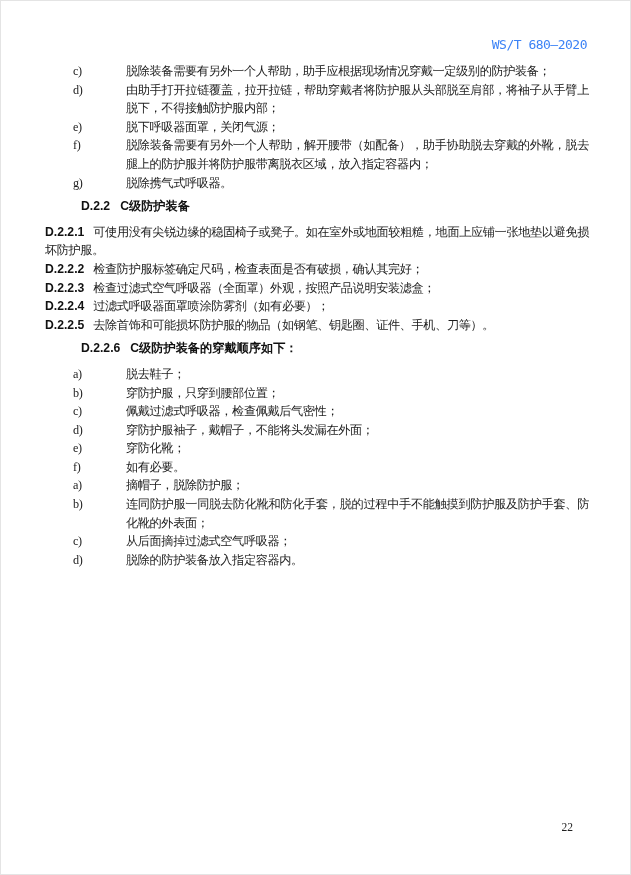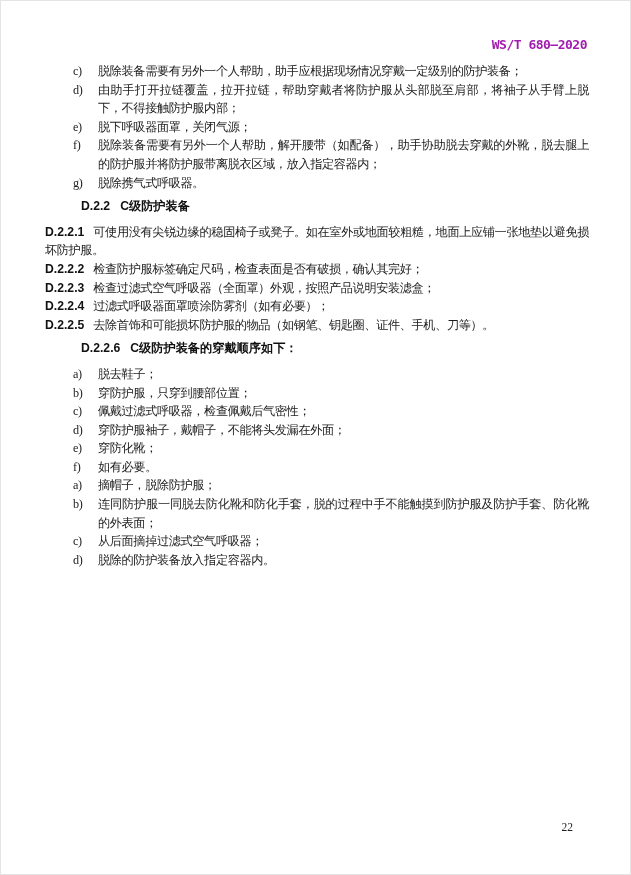--- a/index.html
+++ b/index.html
@@ -9,33 +9,33 @@
     background:#ffffff;
     box-sizing:border-box;
     border:1px solid #e4e4e4;
     font-family:"Liberation Serif","DejaVu Serif",serif;
     color:#1c1c1c;
     overflow:hidden;
   }
   .doc-code {
     position:absolute; top:36px; right:43px;
     font-family:"DejaVu Sans Mono","Liberation Mono",monospace;
-    font-weight:bold; font-size:13px; letter-spacing:-0.5px;
-    color:#a21caf; white-space:nowrap;
+    font-weight:normal; font-size:13px; letter-spacing:-0.5px;
+    color:#3b82f6; white-space:nowrap;
   }
   .content {
     position:absolute; top:61px; left:44px; width:544px;
     font-size:12.2px; line-height:18.6px;
     letter-spacing:-0.4px;
     text-align:justify;
   }
   .list { margin:0; padding:0; }
   .li { display:flex; }
   .li .marker { flex:0 0 25px; margin-left:28px; }
-  .li .txt { flex:1; text-align:justify; }
+  .li .txt { flex:1; text-align:justify;margin-left:28px; }
   .heading {
     font-family:"Liberation Sans","DejaVu Sans",sans-serif;
     font-weight:bold; color:#111111;
     margin:5px 0 7px 0; letter-spacing:0;
   }
   .sec-num { margin-right:10px;padding-left:36px; }
   .clause { margin:0; }
   .clause-label {
     font-family:"Liberation Sans","DejaVu Sans",sans-serif;
     font-weight:bold; color:#111111;

